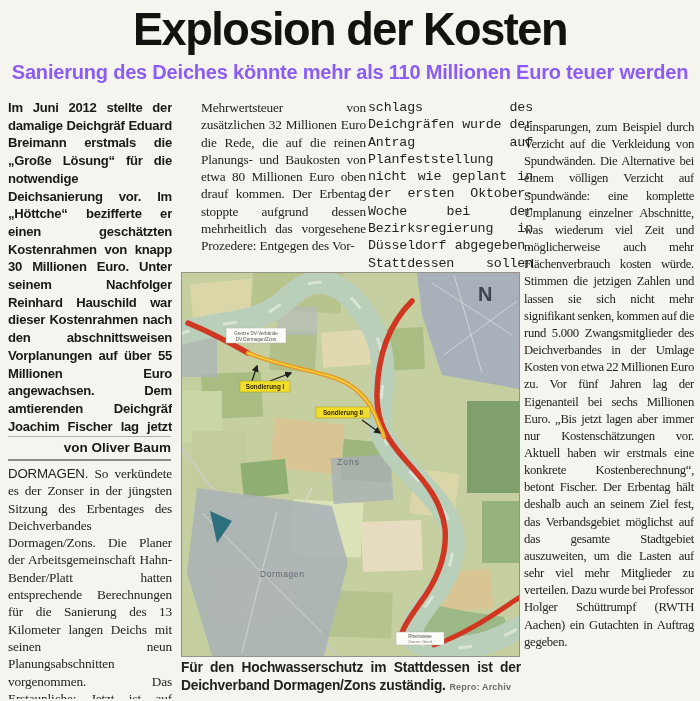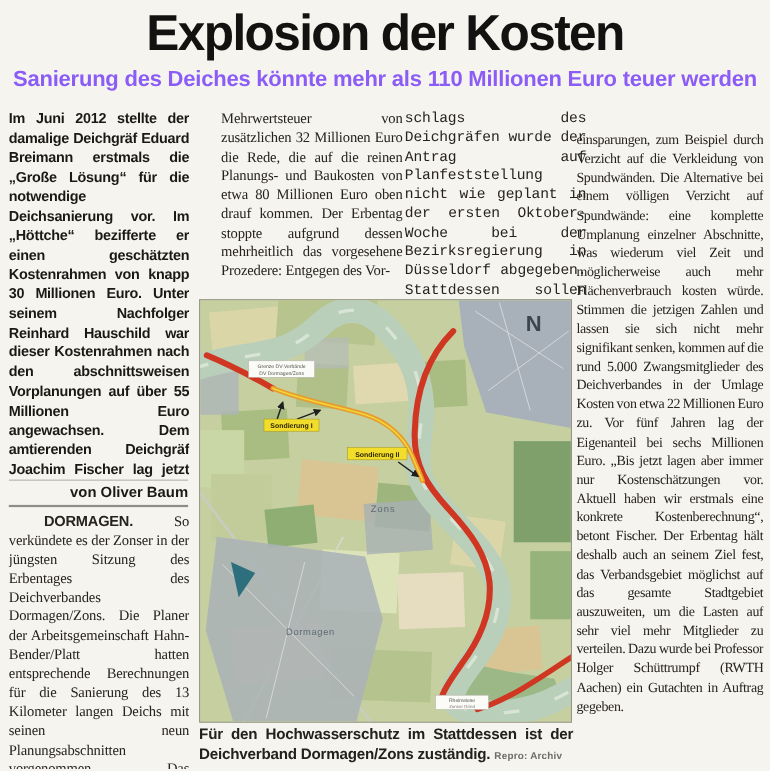--- a/index.html
+++ b/index.html
@@ -35,21 +35,21 @@
     letter-spacing:-.25px;hyphens:auto;color:#1b1916;
   }
   #rule-top{left:8px;top:436px;width:163px;height:1px;background:#b3b1ad;}
   #byline{
     left:8px;top:440px;width:163px;
     font-family:"Liberation Sans", sans-serif;font-weight:bold;
     font-size:13.5px;color:#1b1916;text-align:right;
   }
   #rule-bottom{left:8px;top:459px;width:163px;height:2px;background:#8f8d89;}
   #col1-body{left:8px;top:465px;width:164px;height:234px;overflow:hidden;}
-  .lead-loc{font-family:"Liberation Sans", sans-serif;font-weight:bold;letter-spacing:-.2px;margin-left:32px;}
+  .lead-loc{font-family:"Liberation Sans", sans-serif;font-weight:normal;letter-spacing:-.2px;}
   #col2{left:181px;top:99px;width:165px;height:170px;overflow:hidden;margin-left:20px;}
   #col3{left:368px;top:99px;width:165px;height:170px;overflow:hidden;font-family:Liberation Mono, monospace;}
   #col4{
     left:524px;top:99px;width:170px;height:601px;overflow:hidden;
     font-size:12.7px;line-height:17.15px;letter-spacing:-.3px;word-spacing:-.5px;margin-top:20px;
   }
   
   #map-frame{
     left:181px;top:272px;width:337px;height:383px;
     border:1px solid #969489;background:#c8d0a2;

